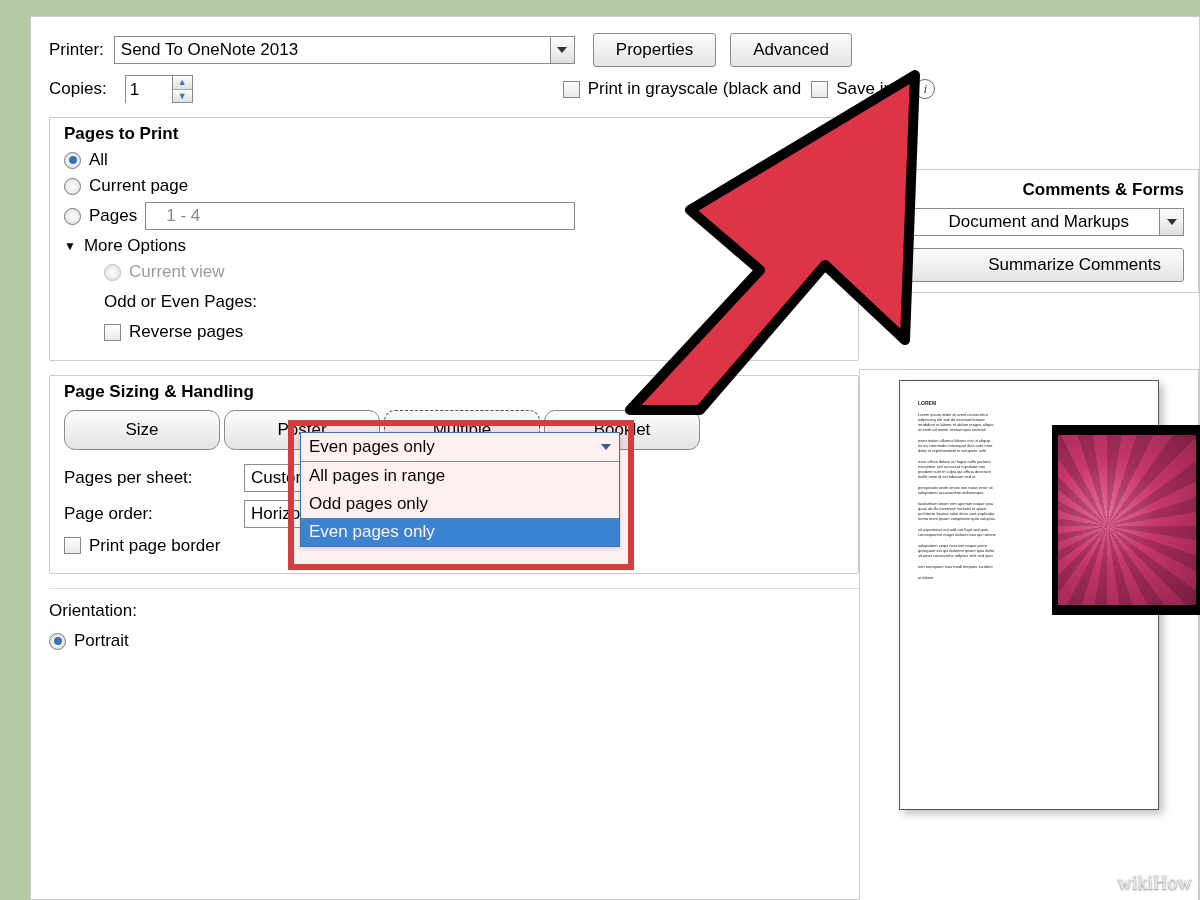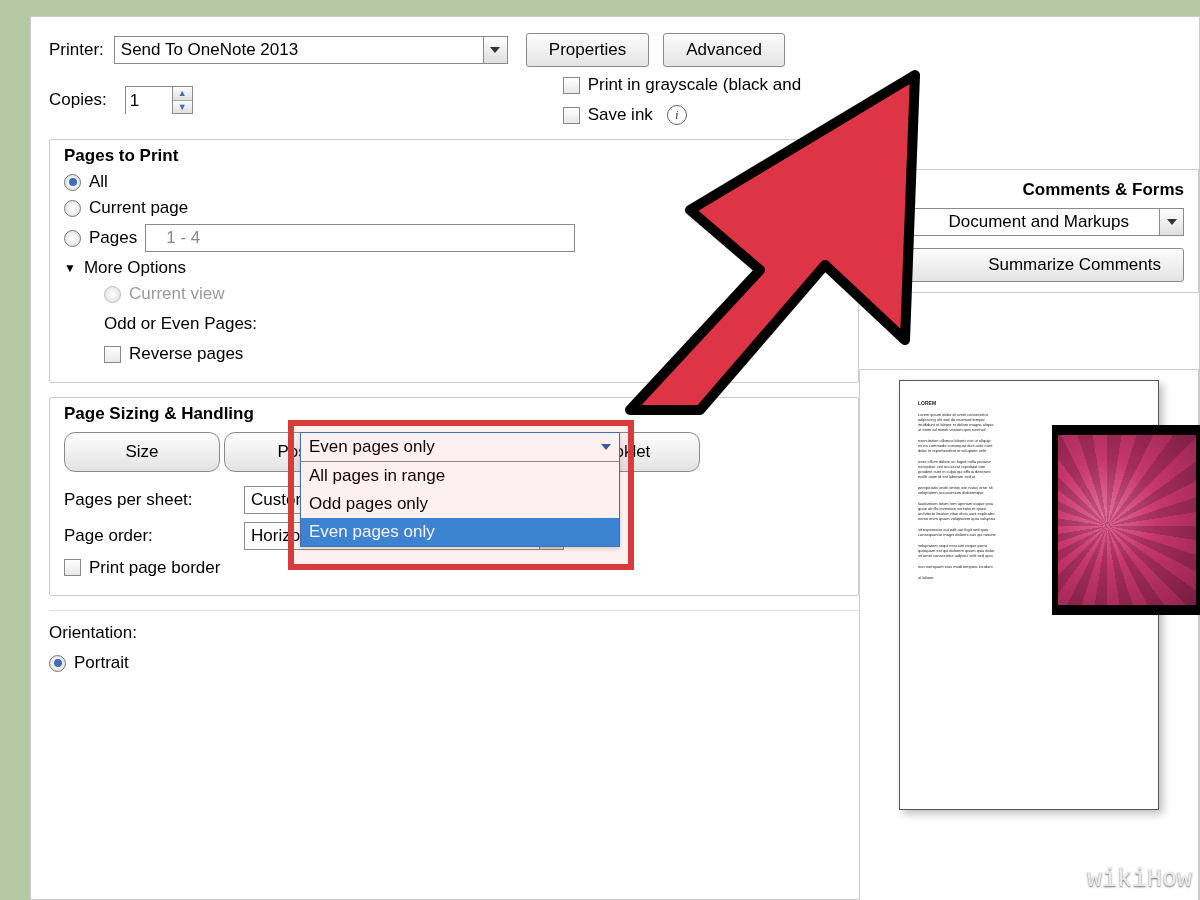--- a/index.html
+++ b/index.html
@@ -146,35 +146,35 @@
 
   .forms-group { border: 1px solid #ccc; padding: 10px 14px; }
   .forms-group .legend { font-weight: 600; margin-bottom: 8px; }
 
   .arrow-annot {
     position: absolute; z-index: 50; pointer-events: none;
     left: 570px; top: 40px;
   }
   .watermark {
     position: absolute; right: 8px; bottom: 6px; z-index: 60;
-    color: #e9e9e9; font-size: 25px; font-weight: 500;
+    color: #e9e9e9; font-size: 20px; font-weight: 500;
     text-shadow: 0 1px 2px rgba(0,0,0,.6);
-    font-family: Liberation Mono, monospace;
+    font-family: Liberation Serif, serif;
   }
 
   hr.sep { border: none; border-top: 1px solid #ddd; margin: 12px 0; }
 </style>
 </head>
 <body>
 
 <div class="dialog">
 
   <div class="row">
     <span class="lbl">Printer:</span>
-    <div class="printer-select combo" style="width:394px">
+    <div class="printer-select combo" style="width:461px">
       <span>Send To OneNote 2013</span>
       <div class="dropbtn2">
           <div class="caret"></div>
         </div>
     </div>
     <div style="width:18px"></div>
     <button class="btn">Properties</button>
     <div style="width:14px"></div>
     <button class="btn">Advanced</button>
   </div>
@@ -183,21 +183,21 @@
     <span class="lbl">Copies:</span>
     <div style="width:8px"></div>
     <div class="spinner">
       <input type="text" value="1" style="">
       <div class="arrows">
         <div>▲</div>
         <div>▼</div>
       </div>
     </div>
     <div style="flex:0 0 370px"></div>
-    <div style="display:flex;flex-direction:column;gap:10px">
+    <div style="display:flex;flex-direction:row;gap:10px">
       <div class="checkbox">
         <div class="box"></div>
         <span>Print in grayscale (black and</span>
       </div>
       <div class="checkbox">
         <div class="box"></div>
         <span>Save ink</span>
         <span class="info-icon">i</span>
       </div>
     </div>

